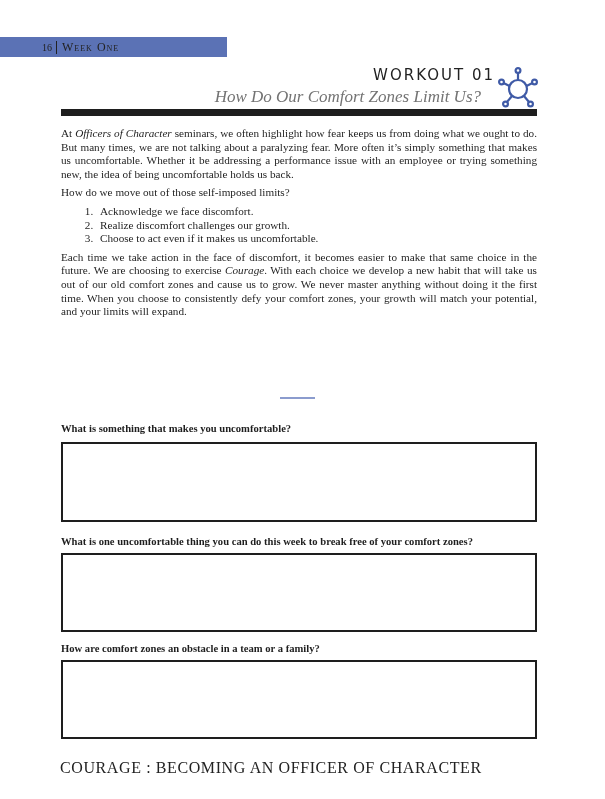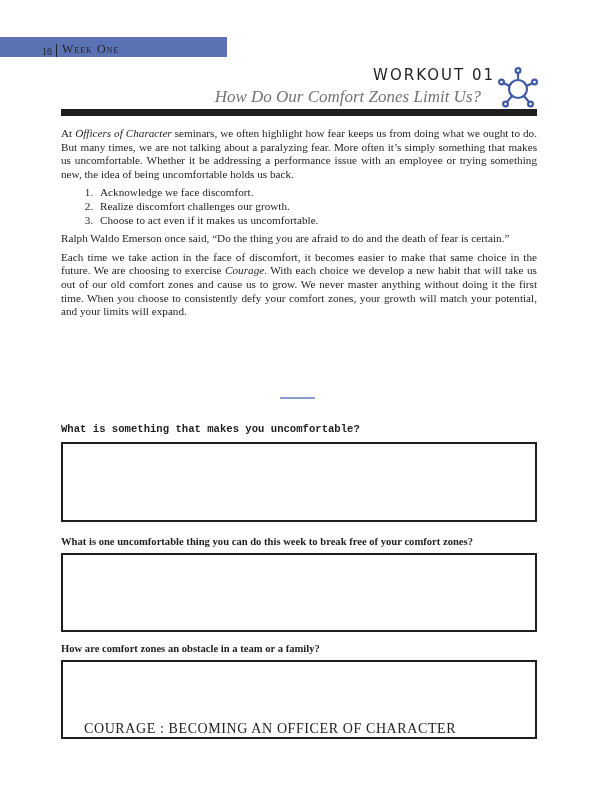--- a/index.html
+++ b/index.html
@@ -2,21 +2,21 @@
 <html><head>
 <meta charset="utf-8">
 <style>
   html, body { margin: 0; padding: 0; }
   body {
     width: 605px; height: 799px; background: #ffffff; position: relative; overflow: hidden;
     font-family: "Liberation Serif", "DejaVu Serif", serif; color: #1e1e1e;
   }
   .header-band {
     position: absolute; left: 0; top: 37px; width: 227px; height: 20px;
-    background: #5b72b5; display: flex; align-items: flex-end;
+    background: #5b72b5; display: flex; align-items: center;
   }
   .page-num { margin-left: 42px; font-size: 10px; color: #222; }
   .sep { display: inline-block; width: 1px; height: 13px; background: #222; margin: 0 5px 0 4px; }
   .week { font-size: 12px; letter-spacing: 1px; font-variant: small-caps; color: #222; }
 
   .workout-title {
     position: absolute; right: 110px; top: 66px;
     font-family: "DejaVu Sans", sans-serif; font-weight: normal; font-size: 15px; letter-spacing: 2px; color: #222;
   }
   .workout-subtitle {
@@ -36,21 +36,21 @@
   .mid-rule { position: absolute; left: 280px; top: 397px; width: 35px; height: 2px; background: #8b9cce; }
 
   .question {
     position: absolute; left: 61px; font-size: 10.6px; font-weight: bold; color: #1e1e1e;
   }
   .answer-box {
     position: absolute; left: 61px; width: 472px; border: 2px solid #1e1e1e; background: #fff;
     font-family: "Liberation Serif", serif; font-size: 11px; resize: none; padding: 0; margin: 0; box-sizing: content-box;
   }
   .footer {
-    position: absolute; left: 60px; top: 721px; font-size: 14px; letter-spacing: 0.6px; color: #222; margin-left: 24px;
+    position: absolute; left: 60px; top: 759px; font-size: 16px; letter-spacing: 0.6px; color: #222;
   }
 </style>
 </head>
 <body>
 
 <div class="header-band">
   <span class="page-num">16</span>
   <span class="sep"></span>
   <span class="week">Week One</span>
 </div>
@@ -71,32 +71,32 @@
     <circle cx="7.5" cy="38" r="2.4"></circle>
     <line x1="26" y1="30" x2="31" y2="36"></line>
     <circle cx="32.5" cy="38" r="2.4"></circle>
   </g>
 </svg>
 
 <div class="title-rule"></div>
 
 <div class="body-text">
   <p><span>At </span><em>Officers of Character</em><span> seminars, we often highlight how fear keeps us from doing what we ought to do. But many times, we are not talking about a paralyzing fear. More often it’s simply something that makes us uncomfortable. Whether it be addressing a performance issue with an employee or trying something new, the idea of being uncomfortable holds us back.</span></p>
+  <p>How do we move out of  those self-imposed limits?</p>
   <ol>
     <li>Acknowledge we face discomfort.</li>
     <li>Realize discomfort challenges our growth.</li>
     <li>Choose to act even if it makes us uncomfortable.</li>
   </ol>
-  <p>Ralph Waldo Emerson once said, “Do the thing you are afraid to do and the death of fear is certain.”</p>
   <p><span>Each time we take action in the face of discomfort, it becomes easier to make that same choice in the future. We are choosing to exercise </span><em>Courage</em><span>. With each choice we develop a new habit that will take us out of our old comfort zones and cause us to grow. We never master anything without doing it the first time. When you choose to consistently defy your comfort zones, your growth will match your potential, and your limits will expand.</span></p>
 </div>
 
 <div class="mid-rule"></div>
 
-<div class="question" style="top:423px;font-family:Liberation Mono, monospace;">What is something that makes you uncomfortable?</div>
+<div class="question" style="top:423px;">What is something that makes you uncomfortable?</div>
 <textarea class="answer-box" style="top: 442px; height: 76px;"></textarea>
 
 <div class="question" style="top:536px;">What is one uncomfortable thing you can do this week to break free of your comfort zones?</div>
 <textarea class="answer-box" style="top: 553px; height: 75px;"></textarea>
 
 <div class="question" style="top:643px;">How are comfort zones an obstacle in  a team or a family?</div>
 <textarea class="answer-box" style="top: 660px; height: 75px;"></textarea>
 
 <div class="footer">COURAGE : BECOMING AN OFFICER OF CHARACTER</div>
 

